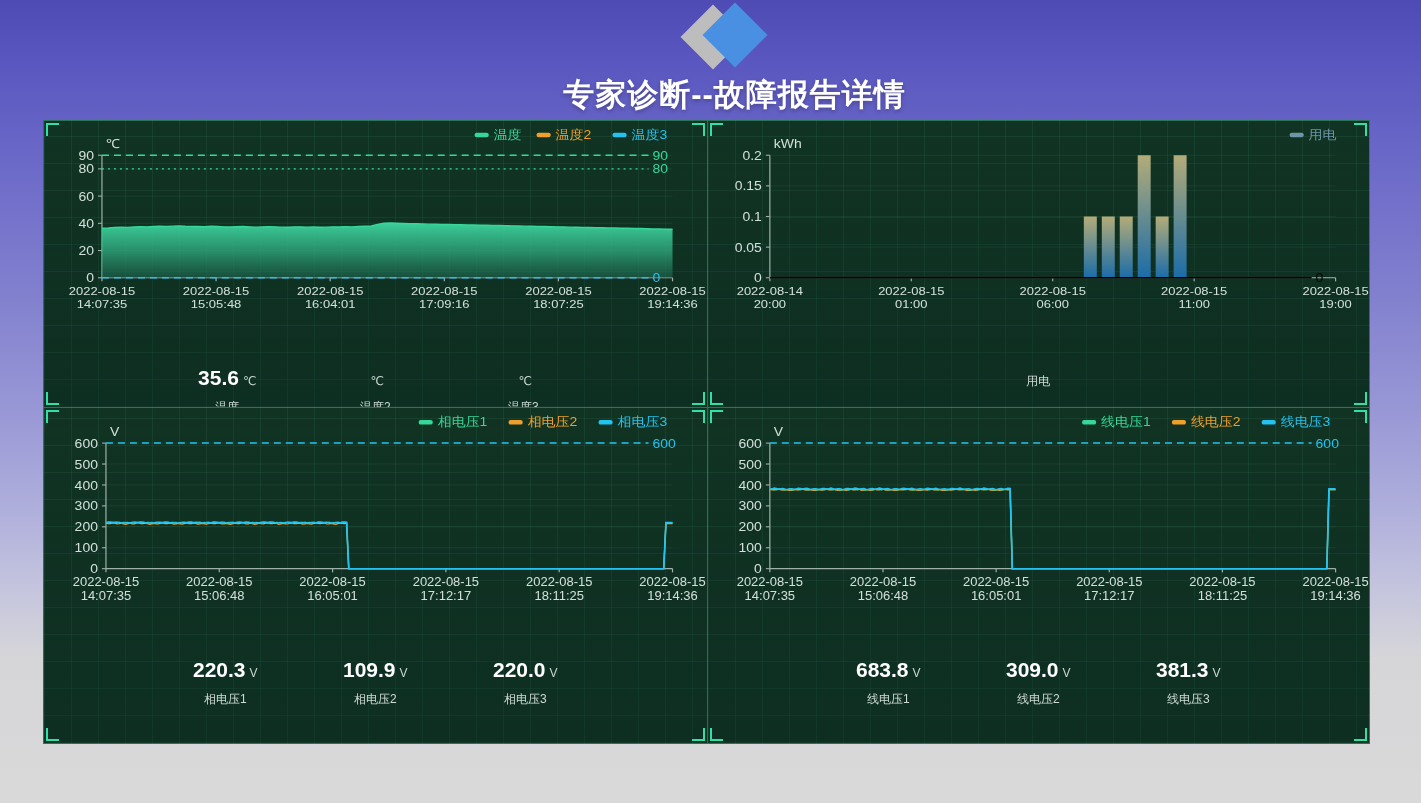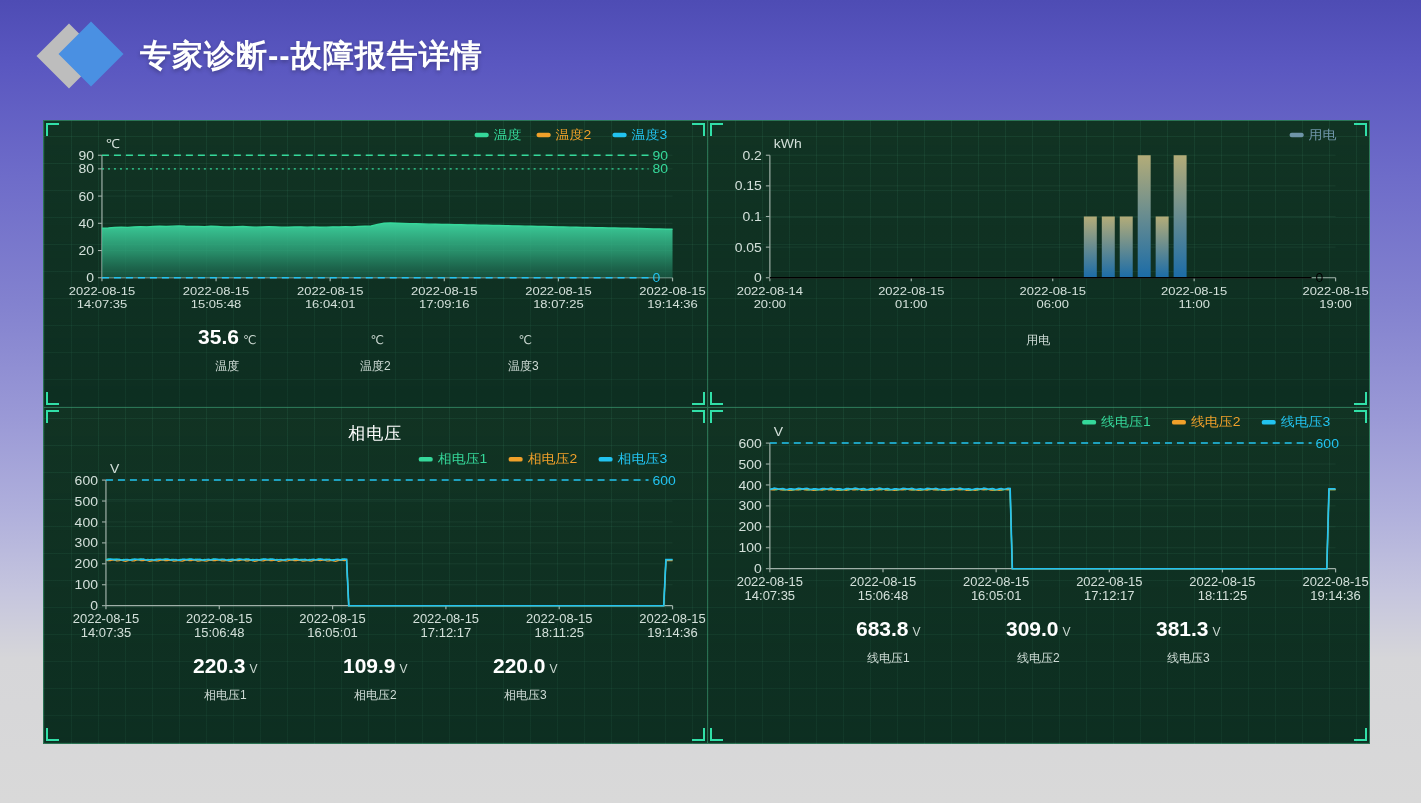--- a/index.html
+++ b/index.html
@@ -27,20 +27,21 @@
 
   
   .header {
     position: absolute;
     left: 0; top: 0;
     width: 1421px;
     height: 112px;
     display: flex;
     align-items: center;
     padding-left: 42px;
+    flex-direction: column;
   }
   .logo {
     position: relative;
     width: 92px;
     height: 74px;
     flex: 0 0 auto;
   }
   .logo .dia {
     position: absolute;
     width: 46px;
@@ -116,20 +117,21 @@
 
   .chart-svg { display: block; width: 100%; }
 
   
   .stats {
     display: flex;
     justify-content: center;
     align-items: flex-start;
     gap: 0px;
     padding-top: 4px;
+    margin-top: 41px;
   }
   .stat {
     text-align: center;
     min-width: 0;
   }
   .stat-line {
     white-space: nowrap;
     line-height: 1.1;
     height: 26px;
   }
@@ -321,21 +323,20 @@
         <div class="stat-name">用电</div>
       </div>
     </div>
   </div>
 
   <div class="panel p-bl">
     <div class="corner c-tl"></div>
     <div class="corner c-tr"></div>
     <div class="corner c-bl"></div>
     <div class="corner c-br"></div>
-    <div class="panel-title">相电压</div>
     <div class="chart-wrap">
       <svg class="chart-svg" id="svg-phase" viewBox="0 0 663 222" preserveAspectRatio="none" style="height: 205px;">
           <line x1="62" x2="629" y1="174" y2="174" stroke="rgba(120,190,160,0.10)" stroke-width="1"></line>
           <line x1="62" x2="629" y1="151.33333333333334" y2="151.33333333333334" stroke="rgba(120,190,160,0.10)" stroke-width="1"></line>
           <line x1="62" x2="629" y1="128.66666666666669" y2="128.66666666666669" stroke="rgba(120,190,160,0.10)" stroke-width="1"></line>
           <line x1="62" x2="629" y1="106" y2="106" stroke="rgba(120,190,160,0.10)" stroke-width="1"></line>
           <line x1="62" x2="629" y1="83.33333333333334" y2="83.33333333333334" stroke="rgba(120,190,160,0.10)" stroke-width="1"></line>
           <line x1="62" x2="629" y1="60.66666666666666" y2="60.66666666666666" stroke="rgba(120,190,160,0.10)" stroke-width="1"></line>
           <line x1="62" x2="629" y1="38" y2="38" stroke="rgba(120,190,160,0.10)" stroke-width="1"></line>
           <line x1="62" x2="62" y1="38" y2="174" stroke="#9fb0a8" stroke-width="1.2"></line>

